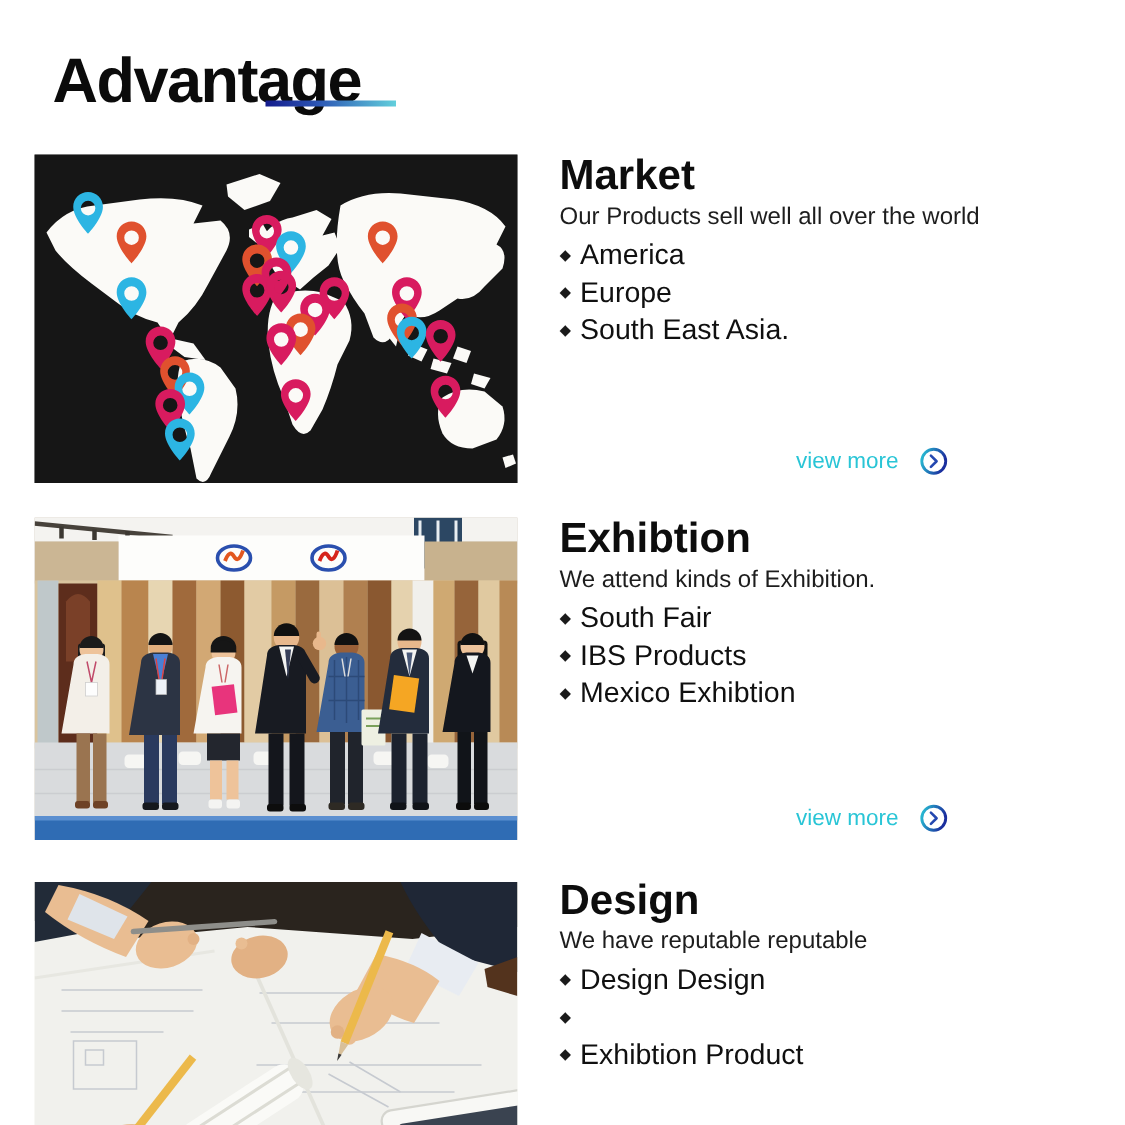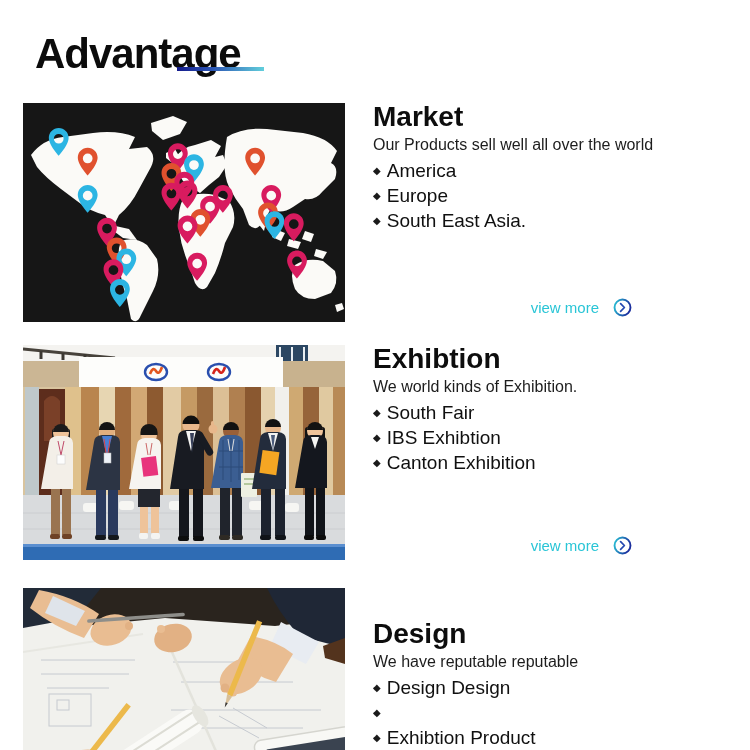--- a/index.html
+++ b/index.html
@@ -10,21 +10,21 @@
   .title-underline{position:absolute;left:177px;top:67px;width:87px;height:4px;
                    background:linear-gradient(90deg,#141b8c,#2b55b4 40%,#62cfdc);}
   .media{position:absolute;left:23px;width:322px;overflow:hidden;}
   .media svg{display:block;}
   #media-map{top:103px;height:219px;background:#161616;}
   #media-exhibition{top:345px;height:215px;background:#ddd8cf;}
   #media-design{top:588px;height:215px;background:#f1f1ed;}
   .row-text{position:absolute;left:373px;width:370px;}
   #text-market{top:101px;}
   #text-exhibition{top:343px;}
-  #text-design{top:618px;}
+  #text-design{top:584px;}
   .section-heading{margin:0 0 3px;font-size:28px;font-weight:700;color:#0d0d0d;}
   .section-desc{margin:0 0 4px;font-size:16px;color:#1d1d1d;}
   ul.bullets{list-style:none;margin:0;padding:0;}
   ul.bullets li{display:flex;align-items:center;gap:6px;font-size:19px;
                 color:#101010;line-height:25px;}
   .bullet{font-size:10px;color:#1a1a1a;flex:0 0 auto;}
   .view-more{position:absolute;right:24px;display:flex;align-items:center;gap:14px;
              color:#29c5d6;font-size:15px;text-decoration:none;cursor:pointer;margin-left:19px;}
   #view-more-1{top:298px;}
   #view-more-2{top:536px;}
@@ -333,33 +333,33 @@
         <rect x="-10" y="143" width="9" height="48" fill="#111419"></rect>
           <rect x="1" y="143" width="9" height="48" fill="#111419"></rect>
         <rect x="-11" y="190" width="10" height="5" rx="2" fill="#0c0c0c"></rect>
           <rect x="1" y="190" width="10" height="5" rx="2" fill="#0c0c0c"></rect>
       </g>
     </svg>
   </div>
 
   <div class="row-text" id="text-exhibition">
     <h2 class="section-heading">Exhibtion</h2>
-    <p class="section-desc">We world kinds of Exhibition.</p>
+    <p class="section-desc">We attend kinds of Exhibition.</p>
     <ul class="bullets">
       <li>
           <span class="bullet">◆</span>
           <span>South Fair</span>
         </li>
       <li>
           <span class="bullet">◆</span>
-          <span>IBS Exhibtion</span>
-        </li>
-      <li>
-          <span class="bullet">◆</span>
-          <span>Canton Exhibition</span>
+          <span>IBS Products</span>
+        </li>
+      <li>
+          <span class="bullet">◆</span>
+          <span>Mexico Exhibtion</span>
         </li>
     </ul>
   </div>
 
   <a class="view-more" id="view-more-2">
     <span>view more</span>
     <svg class="vm-icon" viewBox="0 0 20 20">
       <circle cx="10" cy="10" r="8.4" fill="none" stroke="url(#ringGrad)" stroke-width="2"></circle>
       <path d="M8 6 l4 4 -4 4" fill="none" stroke="#2448b0" stroke-width="1.8" stroke-linecap="round" stroke-linejoin="round"></path>
     </svg>

